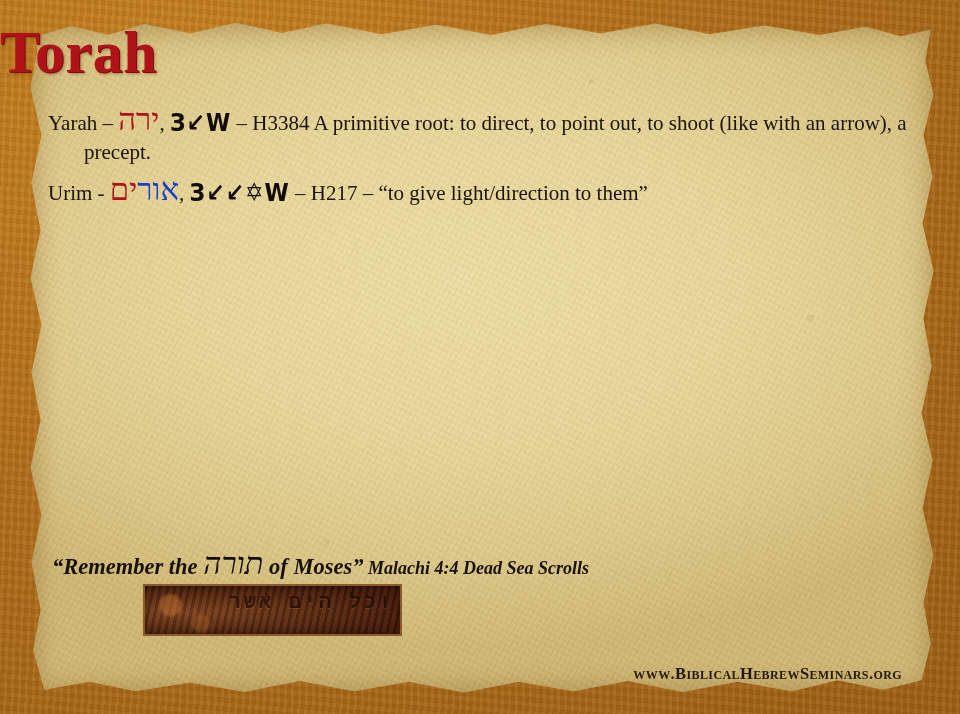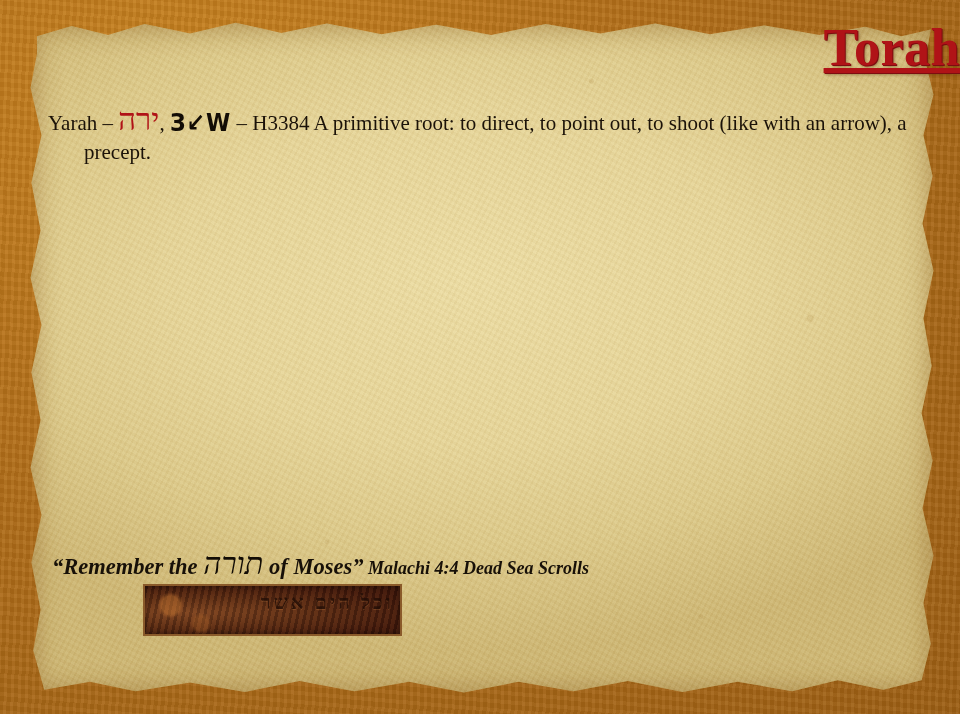--- a/index.html
+++ b/index.html
@@ -55,25 +55,24 @@
       radial-gradient(circle at 33% 77%, rgba(160,120,50,.13) 0 2px, transparent 3px),
       radial-gradient(circle at 74% 88%, rgba(160,120,50,.12) 0 2px, transparent 3px),
       repeating-linear-gradient(117deg, rgba(150,110,45,.045) 0 2px, rgba(255,250,220,.05) 2px 5px),
       repeating-linear-gradient(27deg, rgba(150,110,45,.04) 0 3px, rgba(255,250,220,.04) 3px 6px);
   }
 
   
   #content{position:absolute;inset:0;}
 
   .title{
-    position:absolute;left:0;right:0;top:18px;text-align:right;
-    font-size:52px;font-weight:bold;color:#b01317;
+    position:absolute;left:0;right:0;top:18px;text-align:left;
+    font-size:60px;font-weight:bold;color:#b01317;
     letter-spacing:.5px;
     text-shadow:1px 1px 0 #7d0d10, 2px 2px 3px rgba(90,50,10,.45);
-    text-decoration:underline;
   }
 
   .entries{position:absolute;left:48px;right:26px;top:100px;}
   .entry{ margin-bottom:4px; }
   .entry p{
     margin:0;font-size:21px;line-height:1.27;color:#1b1208;
     text-indent:0;padding-left:36px;
   }
   .entry p .hang{margin-left:-36px;text-align:center;}
 
@@ -117,21 +116,21 @@
   .scrollimg:before{
     content:"";position:absolute;inset:0;
     background:
       radial-gradient(circle at 10% 40%, rgba(200,120,50,.45) 0 9px, transparent 13px),
       radial-gradient(circle at 22% 78%, rgba(190,110,45,.3) 0 7px, transparent 11px),
       repeating-linear-gradient(102deg, rgba(0,0,0,.18) 0 3px, rgba(255,180,100,.05) 3px 7px);
   }
   .scrollimg .glyphs{
     position:absolute;left:2px;top:5px;right:6px;
     color:#1d0b05;font-size:20px;font-weight:bold;direction:rtl;
-    font-family:Liberation Serif, serif;
+    font-family:Liberation Mono, monospace;
     opacity:.72;letter-spacing:3px;white-space:nowrap;
     text-shadow:0 1px 0 rgba(255,170,90,.25);
   }
 
   .footer{
     position:absolute;right:58px;bottom:30px;
     font-size:16.5px;color:#231708;font-variant:small-caps;
     letter-spacing:.4px;font-weight:bold;
   }
 </style>
@@ -148,28 +147,34 @@
     <div class="entries">
 
       <div class="entry">
         <p>
           <span class="hang">Yarah – </span><span class="heb red">ירה</span><span>, </span><span class="paleo blk">З↙W</span><span> – </span><span>H3384</span><span>  A primitive root: to direct, to point out, to shoot (like with an arrow), a precept.</span>
         </p>
       </div>
 
 
 
+      <div class="entry">
+        <p>
+          <span class="hang">Urim - </span><span class="heb blue">אור</span><span class="heb red">ים</span><span>, </span><span class="paleo blk">З↙↙✡W</span><span>  – </span><span>H217</span><span> – “to give light/direction to them”</span>
+        </p>
+      </div>
 
     </div>
 
 
 
     <div class="malachi">
       <span>“Remember the </span><span class="heb blk">תורה</span><span> of Moses”</span><span class="cite">  Malachi 4:4  Dead Sea Scrolls</span>
     </div>
 
     <div class="scrollimg">
       <div class="glyphs">וכל הים אשר</div>
     </div>
 
+    <div class="footer">www.BiblicalHebrewSeminars.org</div>
 
   </div>
 </div>
 
 </body></html>

